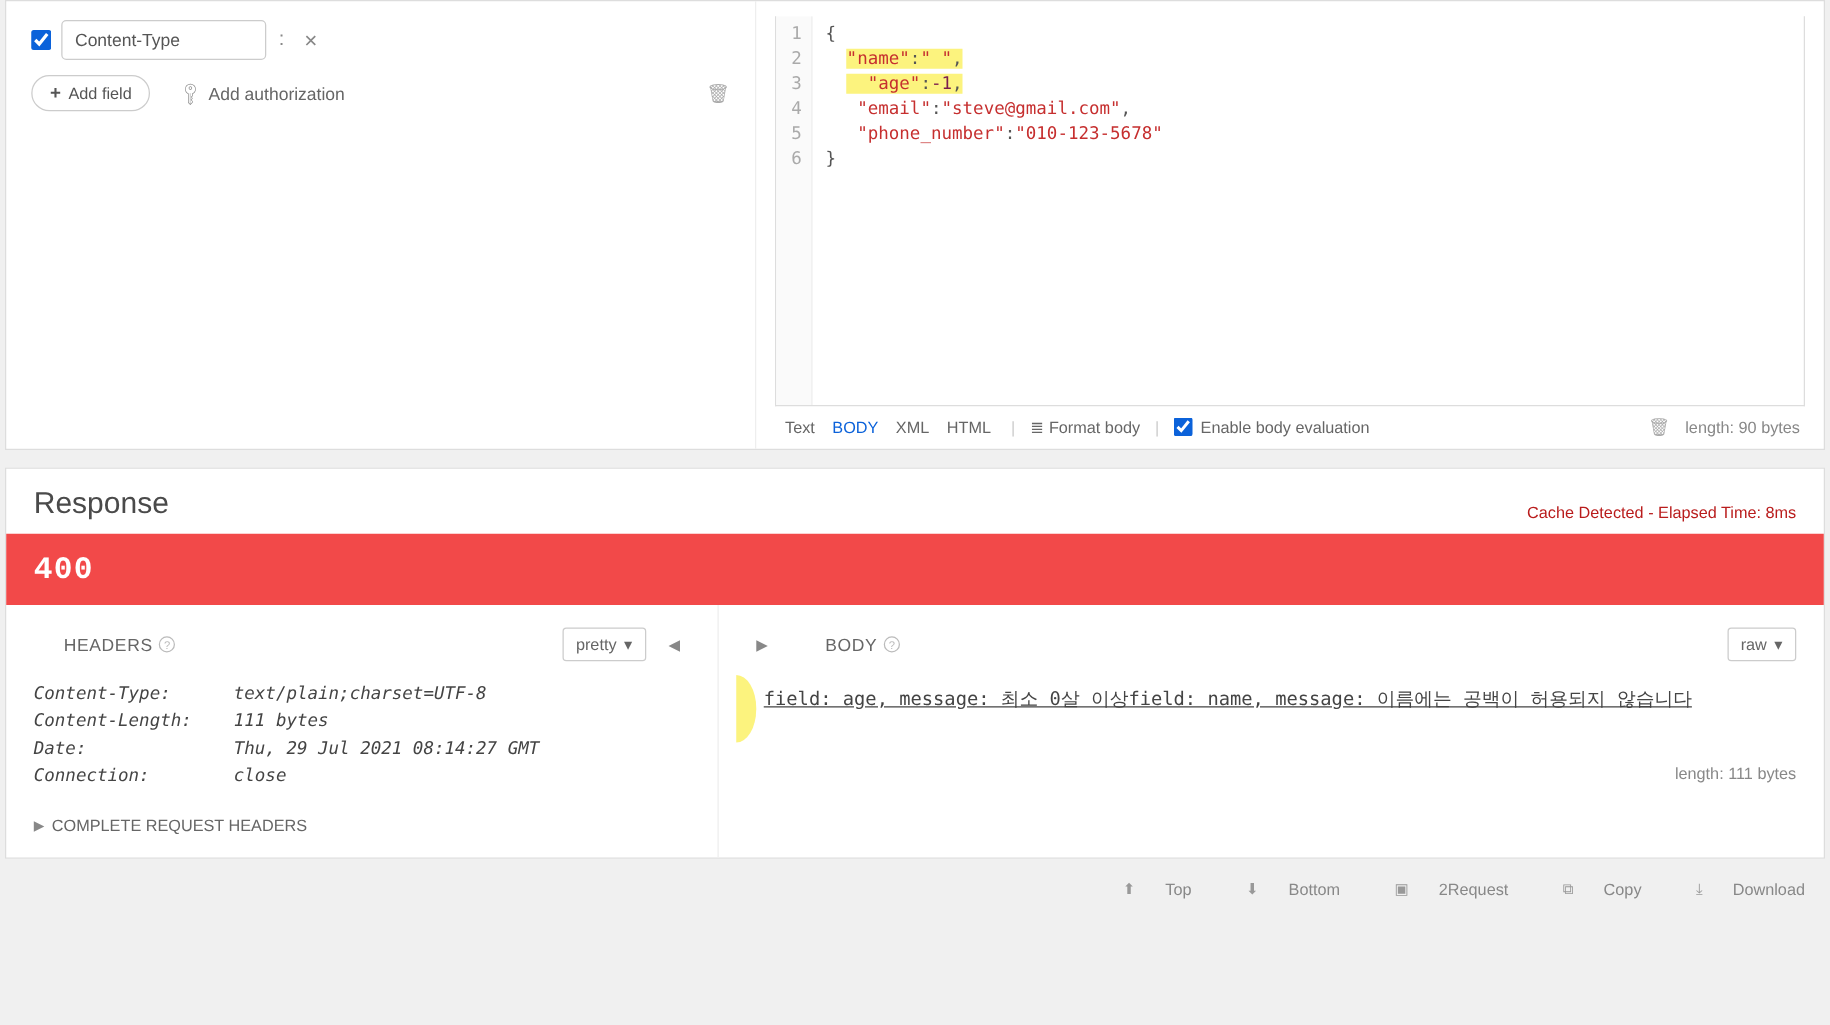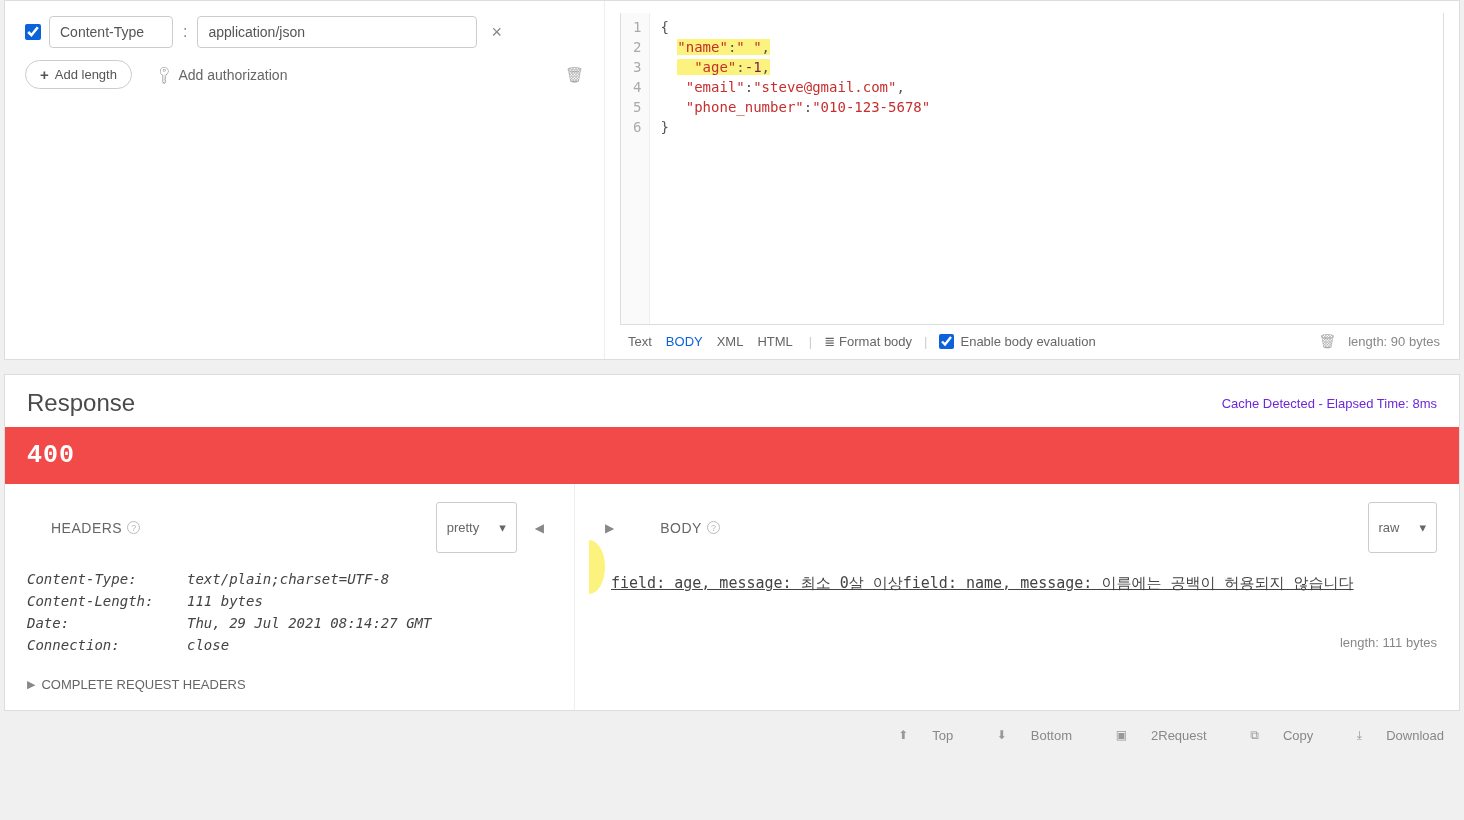--- a/index.html
+++ b/index.html
@@ -5,21 +5,21 @@
 * { box-sizing: border-box; margin: 0; padding: 0; }
 body { font-family: "Segoe UI", Arial, sans-serif; background: #f0f0f0; font-size: 14px; color: #333; }
 
 .request-panel { background: #fff; margin: 0 4px 4px 4px; display: flex; min-height: 360px; border: 1px solid #ddd; }
 .left-col { flex: 0 0 600px; padding: 15px 20px; border-right: 1px solid #eee; }
 .right-col { flex: 1; padding: 12px 15px 8px 15px; display: flex; flex-direction: column; }
 
 .header-row { display: flex; align-items: center; gap: 8px; margin-bottom: 12px; }
 .header-row input[type="checkbox"] { width: 16px; height: 16px; accent-color:#0b62da; }
 .text-input { border: 1px solid #ccc; border-radius: 4px; padding: 7px 10px; font-size: 14px; color:#555; }
-.key-input { width: 124px; }
+.key-input { width: 164px; }
 .val-input { width: 280px; }
 .colon { color: #888; padding: 0 2px; font-size:16px;}
 .x-btn { background: none; border: none; font-size: 18px; color: #888; cursor: pointer; padding: 0 6px; }
 
 .actions-row { display: flex; align-items: center; gap: 24px; margin-top:4px; }
 .pill-btn { border: 1px solid #ccc; border-radius: 16px; padding: 6px 14px; background: #fff; font-size: 13px; cursor: pointer; display: inline-flex; align-items: center; gap: 6px; color:#555;}
 .plus-ico { font-weight: bold; font-size:15px; line-height:1; }
 .auth-link { color: #666; font-size: 14px; display: inline-flex; align-items: center; gap: 6px; cursor: pointer; }
 .key-ico { display:inline-block; transform: rotate(-45deg); font-size:13px; color:#888;}
 .trash-right { margin-left: auto; color: #aaa; cursor: pointer; font-size:15px;}
@@ -37,33 +37,33 @@
 .etab.active { color: #0b62da; }
 .tb-sep { color: #ccc; padding: 0 6px; }
 .format-btn{ cursor:pointer; display:inline-flex; align-items:center; gap:4px; color:#666;}
 .cbwrap{display:inline-flex;align-items:center;gap:6px;}
 .cbwrap input{width:15px;height:15px;accent-color:#0b62da;}
 .tb-spacer{flex:1;}
 .trash2{color:#aaa;cursor:pointer;padding:0 6px;font-size:14px;}
 .len-label{color:#888;}
 
 .response-wrap { background: #fff; margin: 14px 4px 4px 4px; border: 1px solid #ddd; }
-.resp-header { display: flex; align-items: center; padding: 14px 22px 10px 22px; }
+.resp-header { display: flex; align-items: flex-end; padding: 14px 22px 10px 22px; }
 .resp-title { font-size: 24px; color: #4a4a4a; font-weight:500;}
-.resp-meta { margin-left: auto; color: #6d28d9; font-size: 13px; }
+.resp-meta { margin-left: auto; color: #b91c1c; font-size: 13px; }
 .status-bar { background: #f24949; color: #fff; padding: 14px 22px; font-family: "Courier New", monospace; font-size: 25px; font-weight: bold; letter-spacing:1px;}
 
 .resp-body { display: flex; }
 .resp-left { flex: 0 0 570px; border-right: 1px solid #eee; padding: 18px 22px; }
 .resp-right { flex: 1; padding: 18px 22px; position: relative; }
 
 .section-hdr { display: flex; align-items: center; margin-bottom: 18px; }
 .section-title { font-size: 14px; color: #666; letter-spacing:0.5px;margin-left:24px; }
 .q-ico { border:1px solid #bbb; color:#bbb; border-radius:50%; width:13px; height:13px; font-size:9px; display:inline-flex; align-items:center; justify-content:center; margin-left:5px; vertical-align:super;}
-.selector { margin-left: auto; border: 1px solid #ccc; border-radius: 3px; padding: 17px 10px; background: #fff; font-size: 13px; cursor: pointer; display:inline-flex; align-items:center; gap:20px; color:#666;}
+.selector { margin-left: auto; border: 1px solid #ccc; border-radius: 3px; padding: 5px 10px; background: #fff; font-size: 13px; cursor: pointer; display:inline-flex; align-items:center; gap:6px; color:#666;}
 .arrow-col { color: #888; cursor: pointer; padding: 0 8px; font-size:12px;}
 .arrow-col.left { margin-left: 10px; }
 .arrow-col.right { margin-right: 14px; }
 
 .hdr-table { font-family: Consolas, monospace; font-size: 14px; color: #444; }
 .hdr-table div { display: flex; margin-bottom: 6px; font-style: italic; }
 .hdr-table .hk { width: 160px; }
 .hdr-table .hv { }
 
 .complete-hdrs { margin-top: 24px; color: #666; font-size: 13px; cursor: pointer; display:flex; align-items:center; gap:6px;}
@@ -79,27 +79,26 @@
 </style>
 </head>
 <body>
 
 <div class="request-panel">
   <div class="left-col">
     <div class="header-row">
       <input type="checkbox" checked="" style="">
       <input class="text-input key-input" value="Content-Type" style="">
       <span class="colon">:</span>
-      <input class="text-input val-input" value="application/json" style="">
       <button class="x-btn">×</button>
     </div>
     <div class="actions-row">
       <button class="pill-btn">
         <span class="plus-ico">+</span>
-        <span>Add length</span>
+        <span>Add field</span>
       </button>
       <span class="auth-link">
         <span class="key-ico">🔑︎</span>
         <span>Add authorization</span>
       </span>
       <span class="trash-right">🗑︎</span>
     </div>
   </div>
 
   <div class="right-col">

